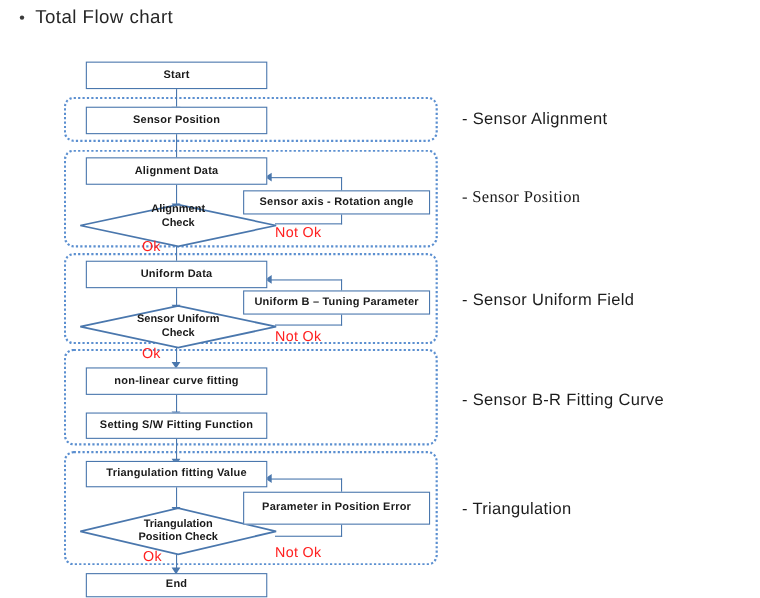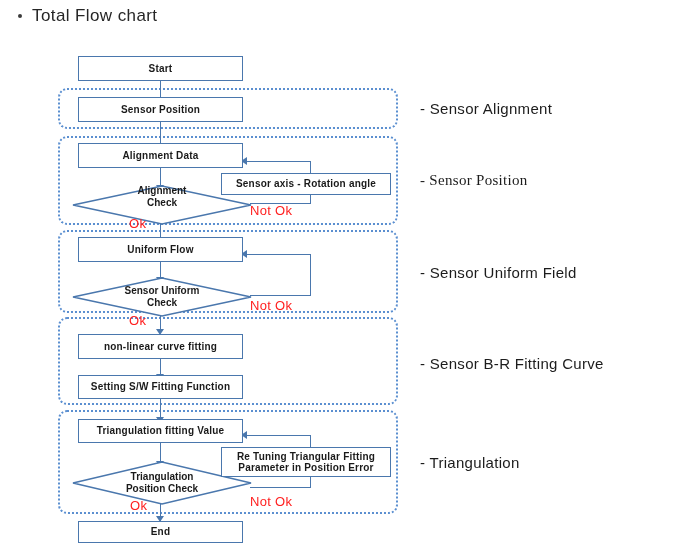--- a/index.html
+++ b/index.html
@@ -232,32 +232,32 @@
   </div>
 
   <div class="node proc" style="left:78px; top:56px; width:165px; height:25px;">Start</div>
 
   <div class="node proc" style="left:78px; top:97px; width:165px; height:25px;">Sensor Position</div>
 
   <div class="node proc" style="left:78px; top:143px; width:165px; height:25px;">Alignment Data</div>
 
   <div class="node proc" style="left:221px; top:173px; width:170px; height:22px;">Sensor axis - Rotation angle</div>
 
-  <div class="node proc" style="left:78px; top:237px; width:165px; height:25px;">Uniform Flow</div>
-
+  <div class="node proc" style="left:78px; top:237px; width:165px; height:25px;">Uniform Data</div>
+
+  <div class="node proc" style="left:221px; top:264px; width:170px; height:22px;">Uniform B – Tuning  Parameter</div>
 
   <div class="node proc" style="left:78px; top:334px; width:165px; height:25px;">non-linear  curve fitting</div>
 
   <div class="node proc" style="left:78px; top:375px; width:165px; height:24px;">Setting S/W Fitting Function</div>
 
   <div class="node proc" style="left:78px; top:419px; width:165px; height:24px;">Triangulation fitting  Value</div>
 
   <div class="node proc" style="left:221px; top:447px; width:170px; height:30px;">
     <div>
-      <div>Re Tuning  Triangular Fitting</div>
       <div>Parameter in Position  Error</div>
     </div>
   </div>
 
   <div class="node proc" style="left:78px; top:521px; width:165px; height:22px;">End</div>
 
   <div class="branch" style="left:129px; top:216px;">Ok</div>
   <div class="branch" style="left:250px; top:203px;">Not Ok</div>
 
   <div class="branch" style="left:129px; top:313px;">Ok</div>

